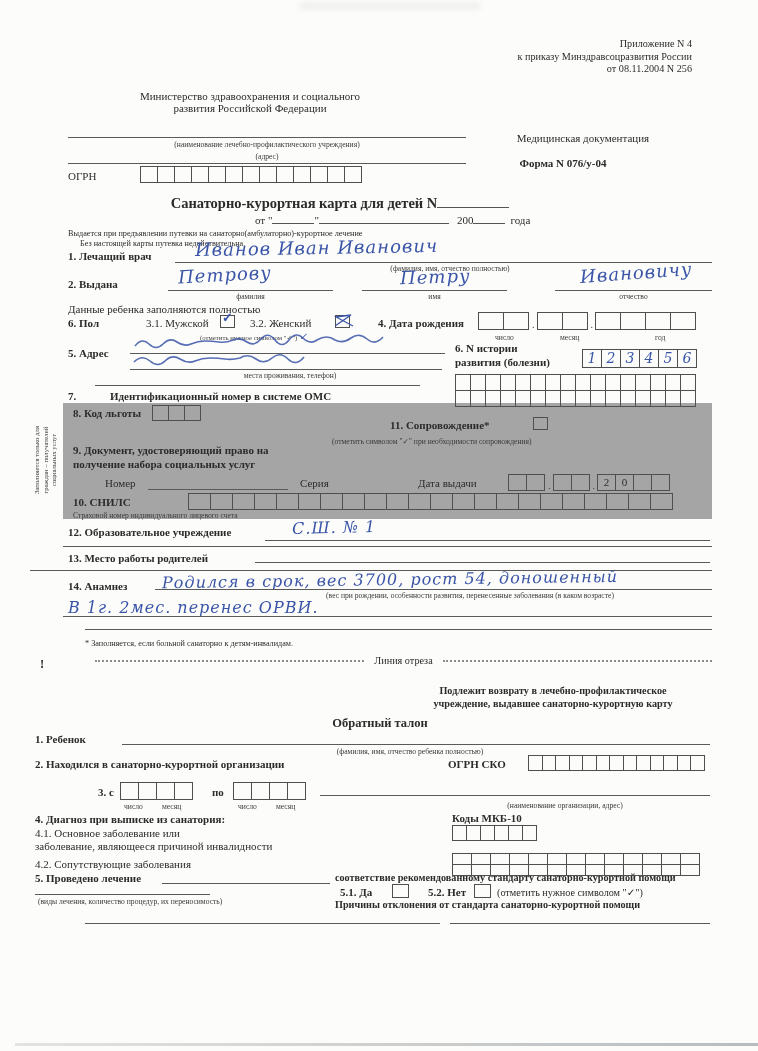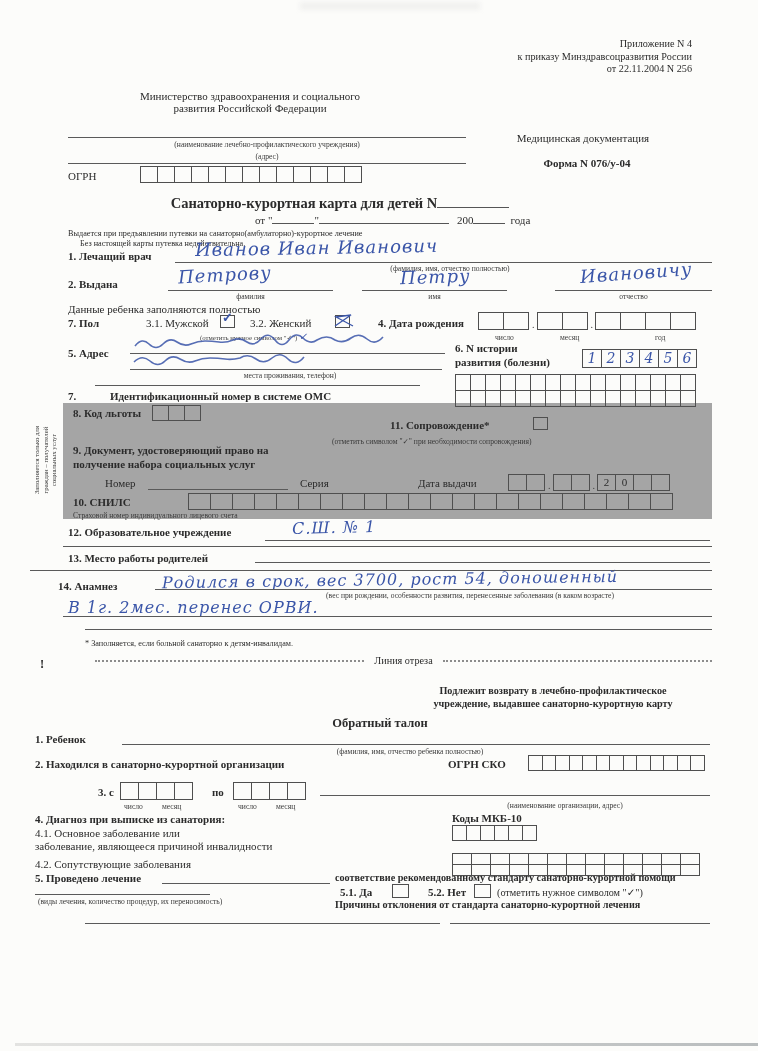--- a/index.html
+++ b/index.html
@@ -35,37 +35,37 @@
        font-size:6.8px;line-height:8.6px;text-align:center;color:#333;width:118px;}
 </style>
 </head>
 <body>
 
 <div class="page">
 
   <div class="abs t10 rt" style="right:66px;top:38px;width:300px;">
     <div>Приложение N 4</div>
     <div>к приказу Минздравсоцразвития России</div>
-    <div>от 22.11.2004 N 256</div>
+    <div>от 08.11.2004 N 256</div>
   </div>
 
   <div class="abs t11 ctr" style="left:100px;top:90px;width:300px;">
     <div>Министерство здравоохранения и социального</div>
     <div>развития Российской Федерации</div>
   </div>
 
   <div class="ln" style="left:68px;top:137px;width:398px;"></div>
   <div class="abs cap ctr" style="left:68px;top:140px;width:398px;">(наименование лечебно-профилактического учреждения)</div>
 
   <div class="abs t11 ctr" style="left:468px;top:132px;width:230px;">Медицинская документация</div>
 
   <div class="ln" style="left:68px;top:163px;width:398px;"></div>
   <div class="abs cap ctr" style="left:68px;top:152px;width:398px;">(адрес)</div>
 
-  <div class="abs t11 b ctr" style="left:472px;top:157px;width:230px;">Форма N 076/у-04</div>
+  <div class="abs t11 b ctr" style="left:448px;top:157px;width:230px;">Форма N 076/у-04</div>
 
   <div class="abs t11" style="left:68px;top:170px;">ОГРН</div>
   <div class="abs cells" style="left:140px;top:166px;--w:18px;--h:17px;">
       <span class="cell"></span>
       <span class="cell"></span>
       <span class="cell"></span>
       <span class="cell"></span>
       <span class="cell"></span>
       <span class="cell"></span>
       <span class="cell"></span>
@@ -97,21 +97,21 @@
   <div class="abs cap ctr" style="left:168px;top:292px;width:165px;">фамилия</div>
   <div class="abs hw" style="left:400px;top:266px;font-size:18px;transform:rotate(-2deg);">Петру</div>
   <div class="ln" style="left:362px;top:290px;width:145px;"></div>
   <div class="abs cap ctr" style="left:362px;top:292px;width:145px;">имя</div>
   <div class="abs hw" style="left:580px;top:262px;font-size:18px;transform:rotate(-4deg);">Ивановичу</div>
   <div class="ln" style="left:555px;top:290px;width:157px;"></div>
   <div class="abs cap ctr" style="left:555px;top:292px;width:157px;">отчество</div>
 
   <div class="abs t11" style="left:68px;top:303px;">Данные ребенка заполняются полностью</div>
 
-  <div class="abs t11 b" style="left:68px;top:317px;">7. Пол</div>
+  <div class="abs t11 b" style="left:68px;top:317px;">6. Пол</div>
   <div class="abs t11" style="left:146px;top:317px;">3.1. Мужской</div>
   <div class="chk" style="left:220px;top:315px;"></div>
   <div class="abs hw" style="left:222px;top:310px;font-size:13px;font-style:normal;font-weight:bold;">✓</div>
   <div class="abs t11" style="left:250px;top:317px;">3.2. Женский</div>
   <div class="chk" style="left:335px;top:315px;"></div>
   <svg class="abs" style="left:333px;top:312px;" width="22" height="18">
     <path d="M2,14 L18,3 L3,5 L20,14" stroke="#3a55a8" stroke-width="1.3" fill="none"></path>
   </svg>
   <div class="abs tiny" style="left:200px;top:331px;">
     <span>(отметить нужное символом "✓")</span>
@@ -261,21 +261,21 @@
   <div class="abs cap" style="left:73px;top:511px;z-index:2;">Страховой номер индивидуального лицевого счета</div>
 
   <div class="abs t11 b" style="left:68px;top:526px;">12. Образовательное учреждение</div>
   <div class="abs hw" style="left:292px;top:518px;font-size:16px;transform:rotate(-1.5deg);">С.Ш. № 1</div>
   <div class="ln" style="left:265px;top:540px;width:445px;"></div>
   <div class="ln" style="left:63px;top:546px;width:649px;"></div>
   <div class="abs t11 b" style="left:68px;top:552px;">13. Место работы родителей</div>
   <div class="ln" style="left:255px;top:562px;width:455px;"></div>
   <div class="ln" style="left:30px;top:570px;width:682px;"></div>
 
-  <div class="abs t11 b" style="left:58px;top:580px;">14. Анамнез</div>
+  <div class="abs t11 b" style="left:68px;top:580px;">14. Анамнез</div>
   <div class="abs hw" style="left:162px;top:570px;font-size:16px;transform:rotate(-0.8deg);">Родился в срок, вес 3700, рост 54, доношенный</div>
   <div class="ln" style="left:155px;top:589px;width:557px;"></div>
   <div class="abs cap ctr" style="left:230px;top:591px;width:480px;">(вес при рождении, особенности развития, перенесенные заболевания (в каком возрасте)</div>
   <div class="abs hw" style="left:68px;top:598px;font-size:16px;">В 1г. 2мес. перенес ОРВИ.</div>
   <div class="ln" style="left:63px;top:616px;width:649px;"></div>
   <div class="ln" style="left:85px;top:629px;width:627px;"></div>
 
   <div class="abs t8" style="left:85px;top:639px;">* Заполняется, если больной санаторно к детям-инвалидам.</div>
 
   <div class="abs t12 b" style="left:40px;top:657px;">!</div>
@@ -384,21 +384,21 @@
   <div class="abs t11 b" style="left:35px;top:872px;">5. Проведено лечение</div>
   <div class="ln" style="left:162px;top:883px;width:168px;"></div>
   <div class="abs t10 b" style="left:335px;top:872px;width:380px;">соответствие рекомендованному стандарту санаторно-курортной помощи</div>
   <div class="abs t11 b" style="left:340px;top:886px;">5.1. Да</div>
   <div class="chk" style="left:392px;top:884px;width:17px;height:14px;"></div>
   <div class="abs t11 b" style="left:428px;top:886px;">5.2. Нет</div>
   <div class="chk" style="left:474px;top:884px;width:17px;height:14px;"></div>
   <div class="abs t10" style="left:497px;top:887px;">(отметить  нужное символом "✓")</div>
   <div class="ln" style="left:35px;top:894px;width:175px;"></div>
   <div class="abs cap" style="left:38px;top:897px;">(виды лечения,  количество  процедур, их переносимость)</div>
-  <div class="abs t10 b" style="left:335px;top:899px;width:380px;">Причины отклонения от стандарта санаторно-курортной лечения</div>
+  <div class="abs t10 b" style="left:335px;top:899px;width:380px;">Причины отклонения от стандарта санаторно-курортной помощи</div>
 
   <div class="ln" style="left:85px;top:923px;width:355px;"></div>
   <div class="ln" style="left:450px;top:923px;width:260px;"></div>
 
   <div class="abs" style="left:15px;top:1043px;width:743px;height:3px;background:linear-gradient(to right,#e3e3e1,#b8bcbd);"></div>
   <div class="abs" style="left:300px;top:2px;width:180px;height:8px;background:#f1f1ef;filter:blur(2px);"></div>
 
 </div>
 
 </body></html>

